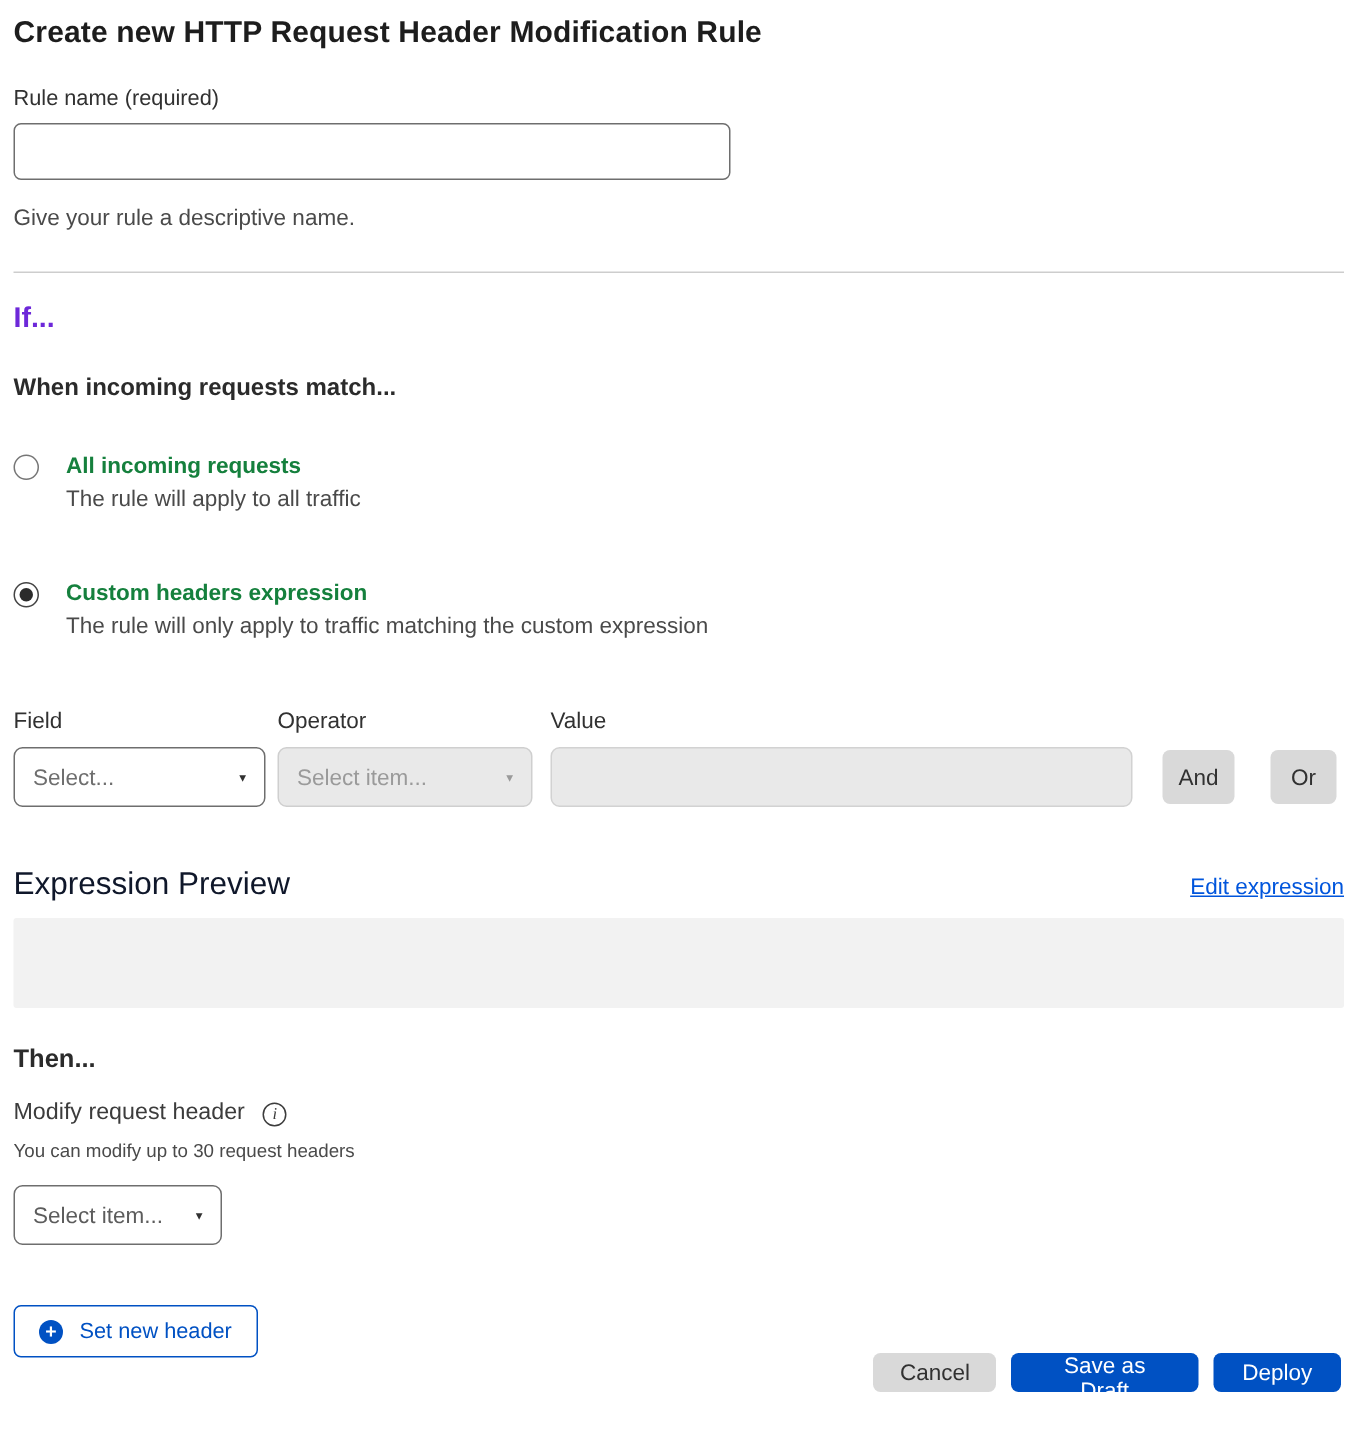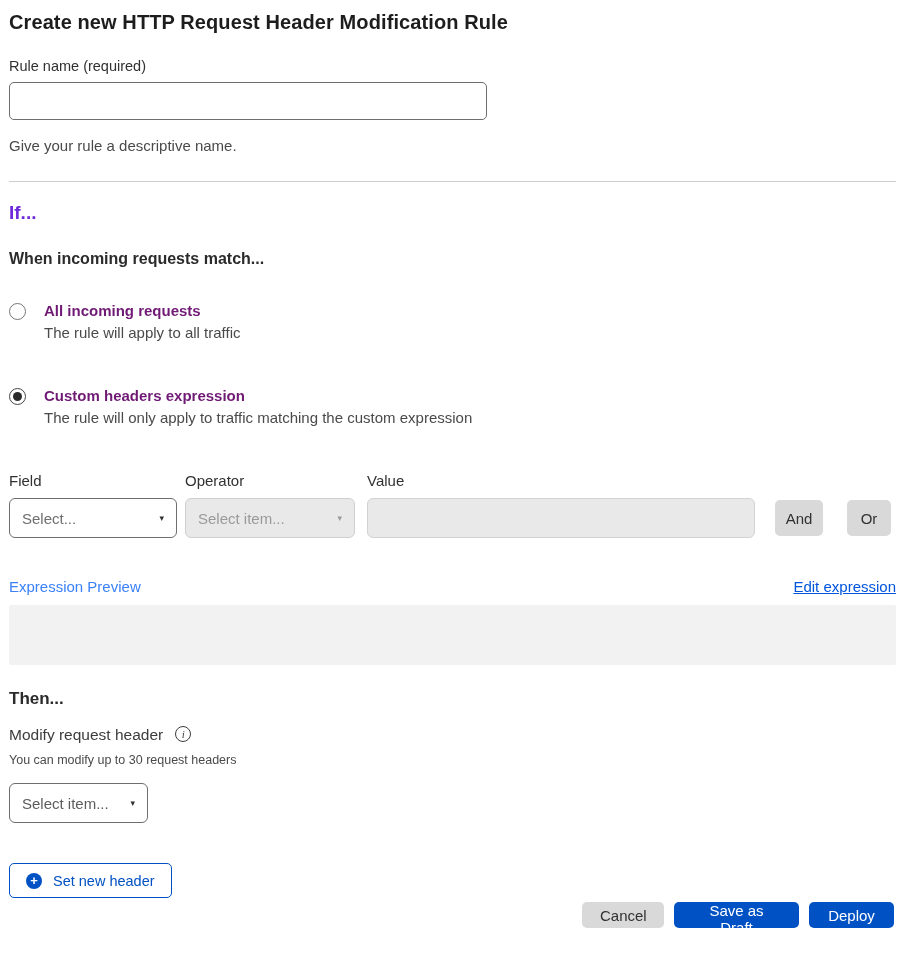--- a/index.html
+++ b/index.html
@@ -42,21 +42,21 @@
     border: 1px solid #767676; background: #fff;
     margin-top: 1px; flex: 0 0 17px;
     display: flex; align-items: center; justify-content: center;
     cursor: pointer;
   }
   .radio-circle.selected { border-color: #444; }
   .radio-circle.selected::after {
     content: ""; width: 9px; height: 9px; border-radius: 50%; background: #2b2b2b;
   }
   .radio-texts { margin-left: 18px; }
-  .radio-label { font-size: 15px; font-weight: 700; color: #701a75; }
+  .radio-label { font-size: 15px; font-weight: 700; color: #15803d; }
   .radio-desc { margin-top: 5px; font-size: 15px; color: #4a4a4a; }
 
   .builder-labels { display: flex; margin-top: 46px; }
   .builder-labels .lbl { font-size: 15px; color: #313131; }
   .lbl-field { width: 176px; }
   .lbl-operator { width: 182px; }
 
   .builder-row { display: flex; align-items: center; margin-top: 9px; }
   .select-box {
     height: 40px; border-radius: 6px; border: 1px solid #6e6e6e;
@@ -84,33 +84,33 @@
     font-family: "Liberation Sans", sans-serif; font-size: 15px;
     cursor: pointer;
   }
   .and-btn { width: 48px; margin-left: 20px; }
   .or-btn  { width: 44px; margin-left: 24px; }
 
   .preview-header {
     display: flex; justify-content: space-between; align-items: baseline;
     margin-top: 40px;
   }
-  .preview-label { font-size: 15px; color: #3b82f6; }
+  .preview-label { font-size: 21px; color: #0f172a; }
   .edit-expression-link {
     font-size: 15px; color: #0055dc; text-decoration: underline; cursor: pointer;
   }
   .preview-box {
     margin-top: 10px; height: 60px; width: 100%;
     background: #f2f2f2; border-radius: 2px;
     font-size: 14px; color: #313131; padding: 8px 10px;
   }
 
   .then-heading { margin-top: 24px; font-size: 17px; font-weight: 700; color: #2b2b2b; }
 
-  .action-row { display: flex; align-items: flex-start; margin-top: 17px; }
+  .action-row { display: flex; align-items: flex-end; margin-top: 17px; }
   .action-label { font-size: 15.5px; color: #3c3c3c; }
   .info-icon {
     width: 16px; height: 16px; border: 1px solid #3c3c3c; border-radius: 50%;
     display: inline-flex; align-items: center; justify-content: center;
     margin-left: 12px; font-size: 11px; color: #3c3c3c;
     font-family: "Liberation Serif", serif; font-style: italic; cursor: pointer;
   }
   .action-help { margin-top: 9px; font-size: 12.5px; color: #4a4a4a; }
 
   .header-select { width: 139px; margin-top: 16px; color: #5c5c5c; }

